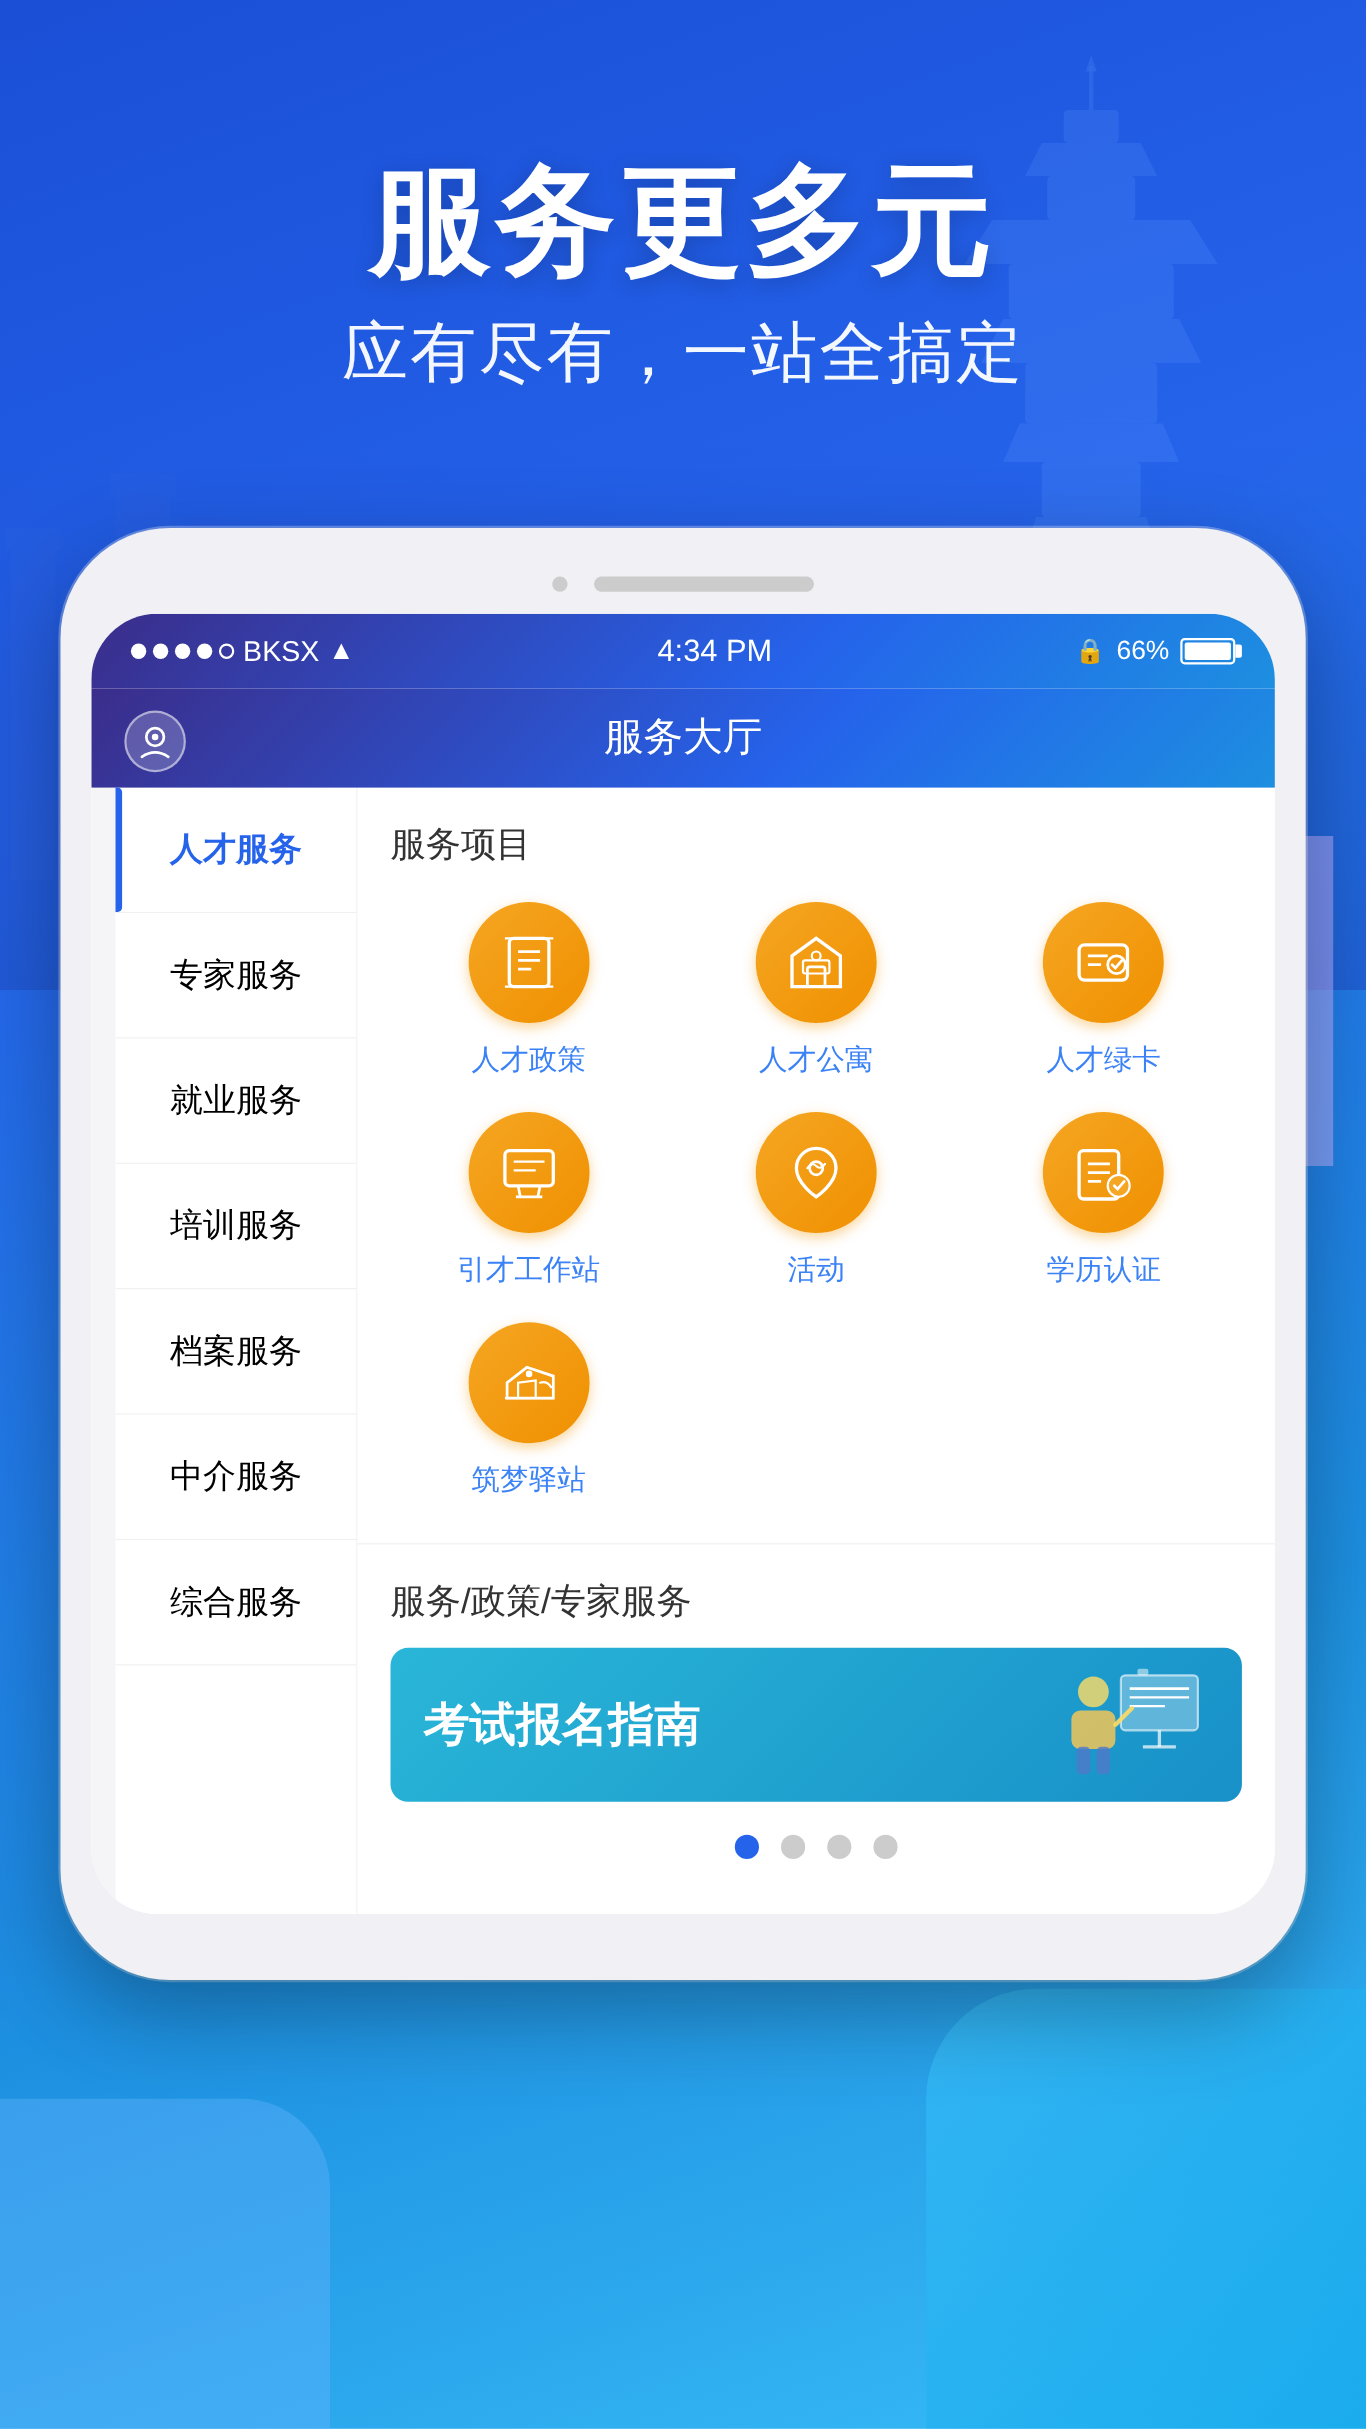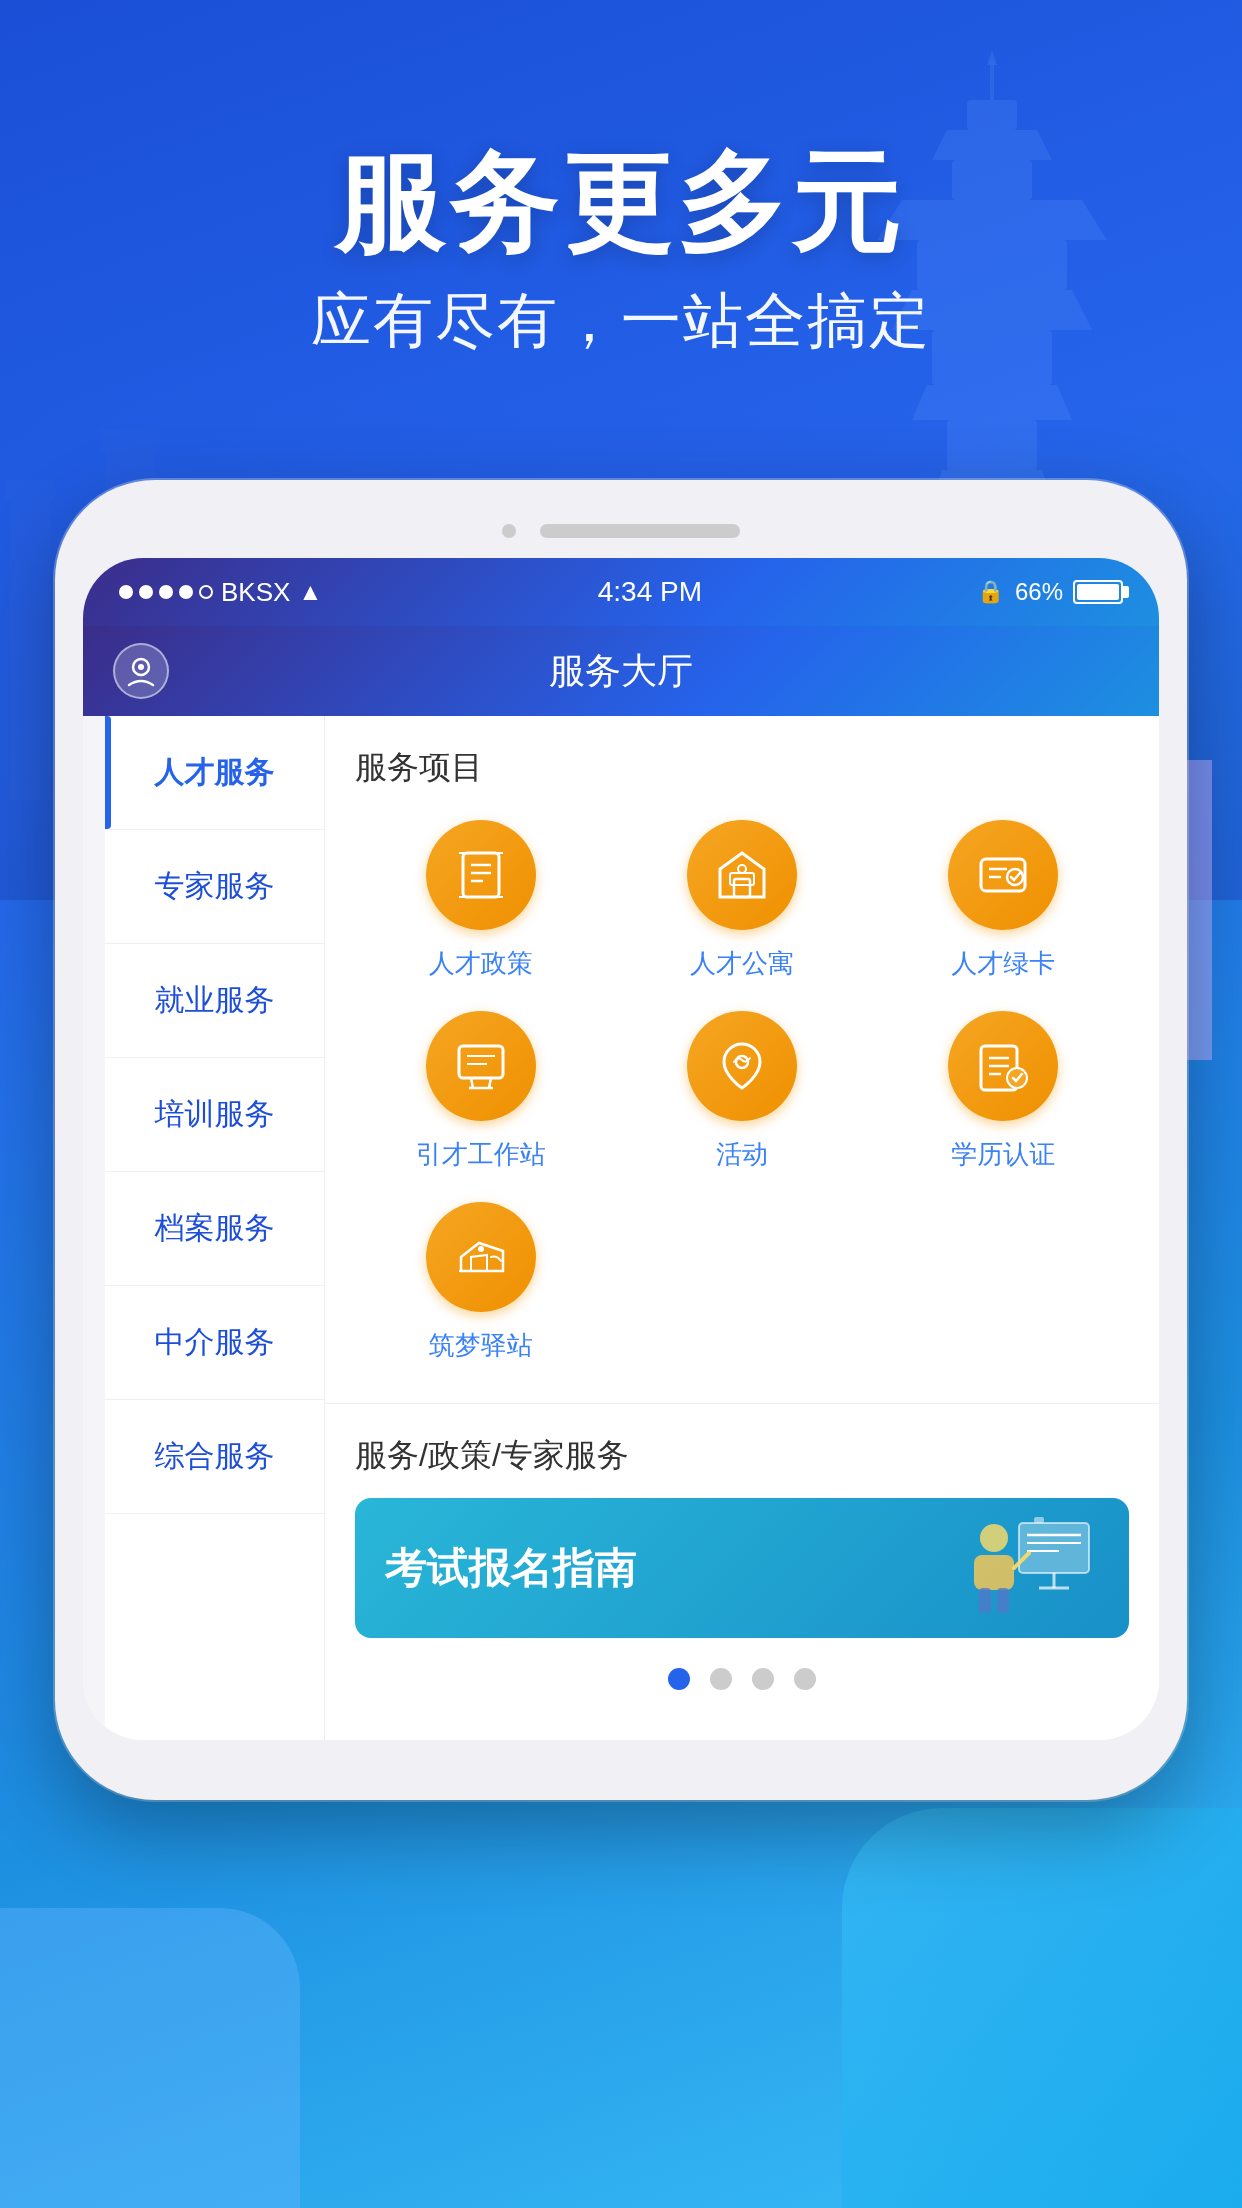--- a/index.html
+++ b/index.html
@@ -179,21 +179,20 @@
       left: 2px; top: 2px; bottom: 2px;
       width: calc(100% - 4px);
       background: #fff;
       border-radius: 2px;
     }
 
     
     .app-header {
       background: linear-gradient(135deg, #3b2d8a 0%, #2563eb 60%, #1d8fe0 100%);
       display: flex;
-      align-items: center;
       padding: 20px 30px;
       height: 90px;
       position: relative;
     }
 
     .app-logo {
       width: 56px; height: 56px;
       border-radius: 50%;
       background: rgba(255,255,255,0.2);
       border: 2px solid rgba(255,255,255,0.5);
@@ -223,21 +222,21 @@
       width: 220px;
       background: #fff;
       flex-shrink: 0;
       border-right: 1px solid #eee;
       margin-left: 22px;
     }
 
     .sidebar-item {
       padding: 36px 20px;
       font-size: 30px;
-      color: #1d4ed8;
+      color: #000000;
       text-align: center;
       border-bottom: 1px solid #f0f0f0;
       position: relative;
       cursor: pointer;
     }
 
     .sidebar-item.active {
       color: #2563eb;
       font-weight: 600;
     }

